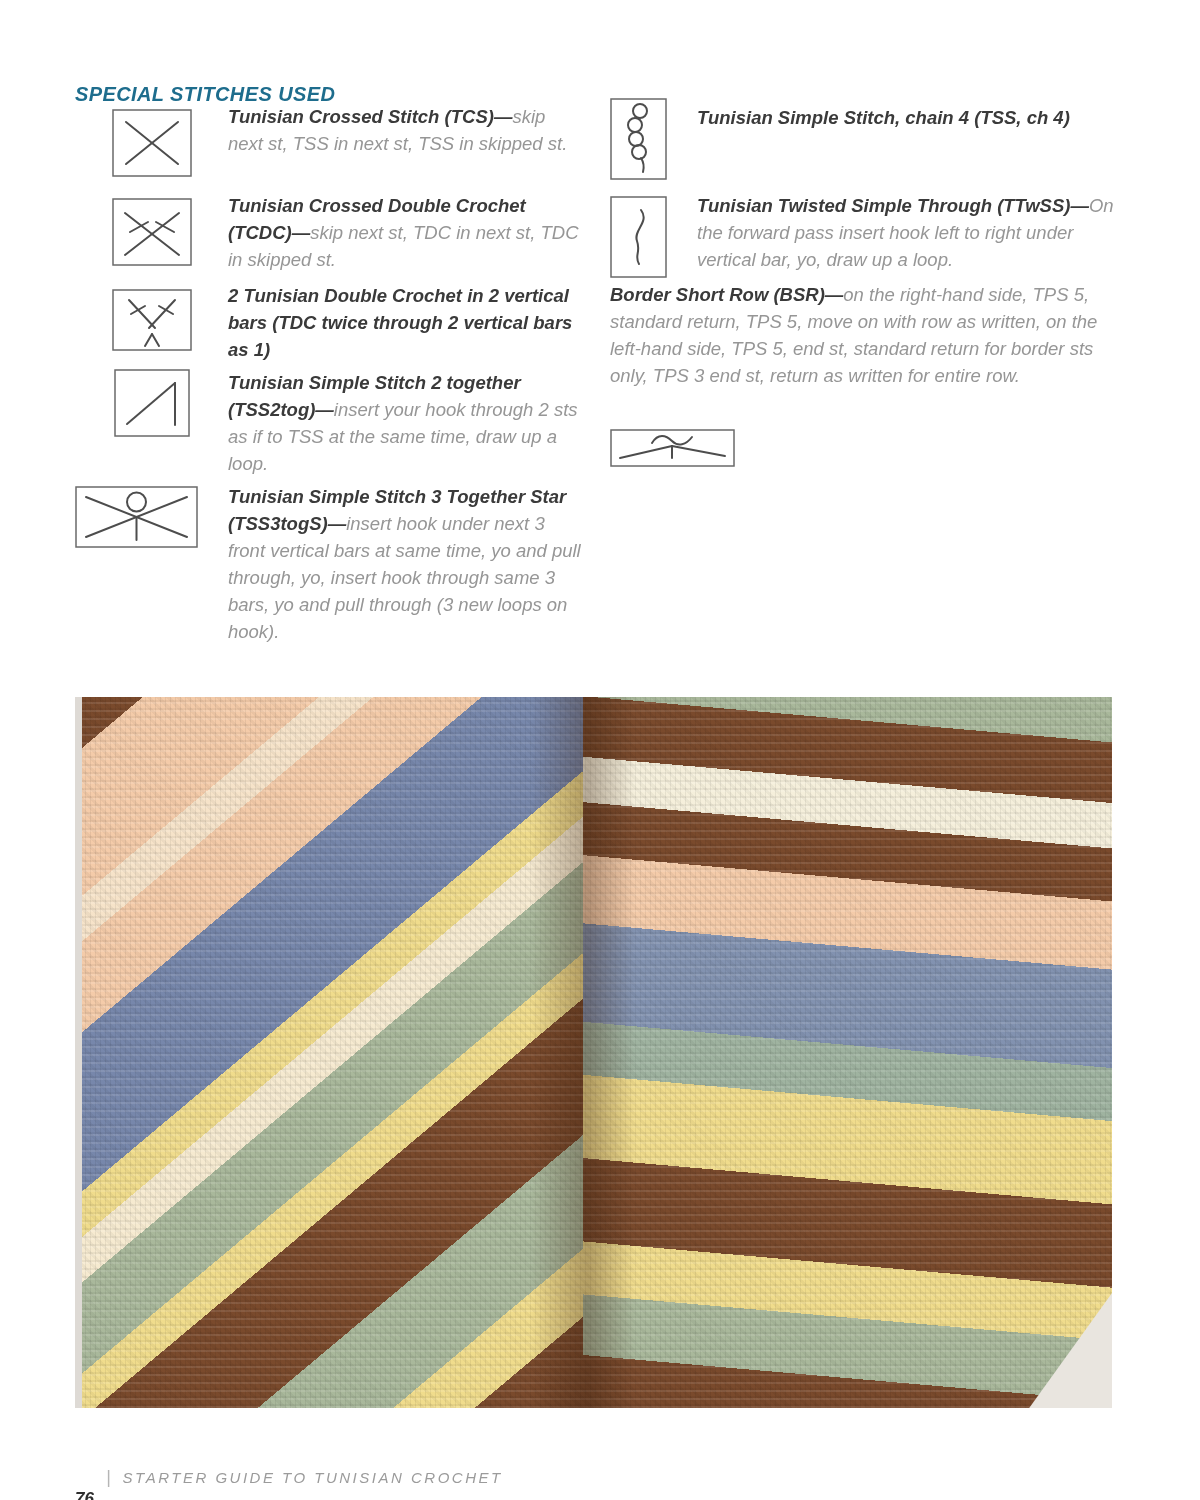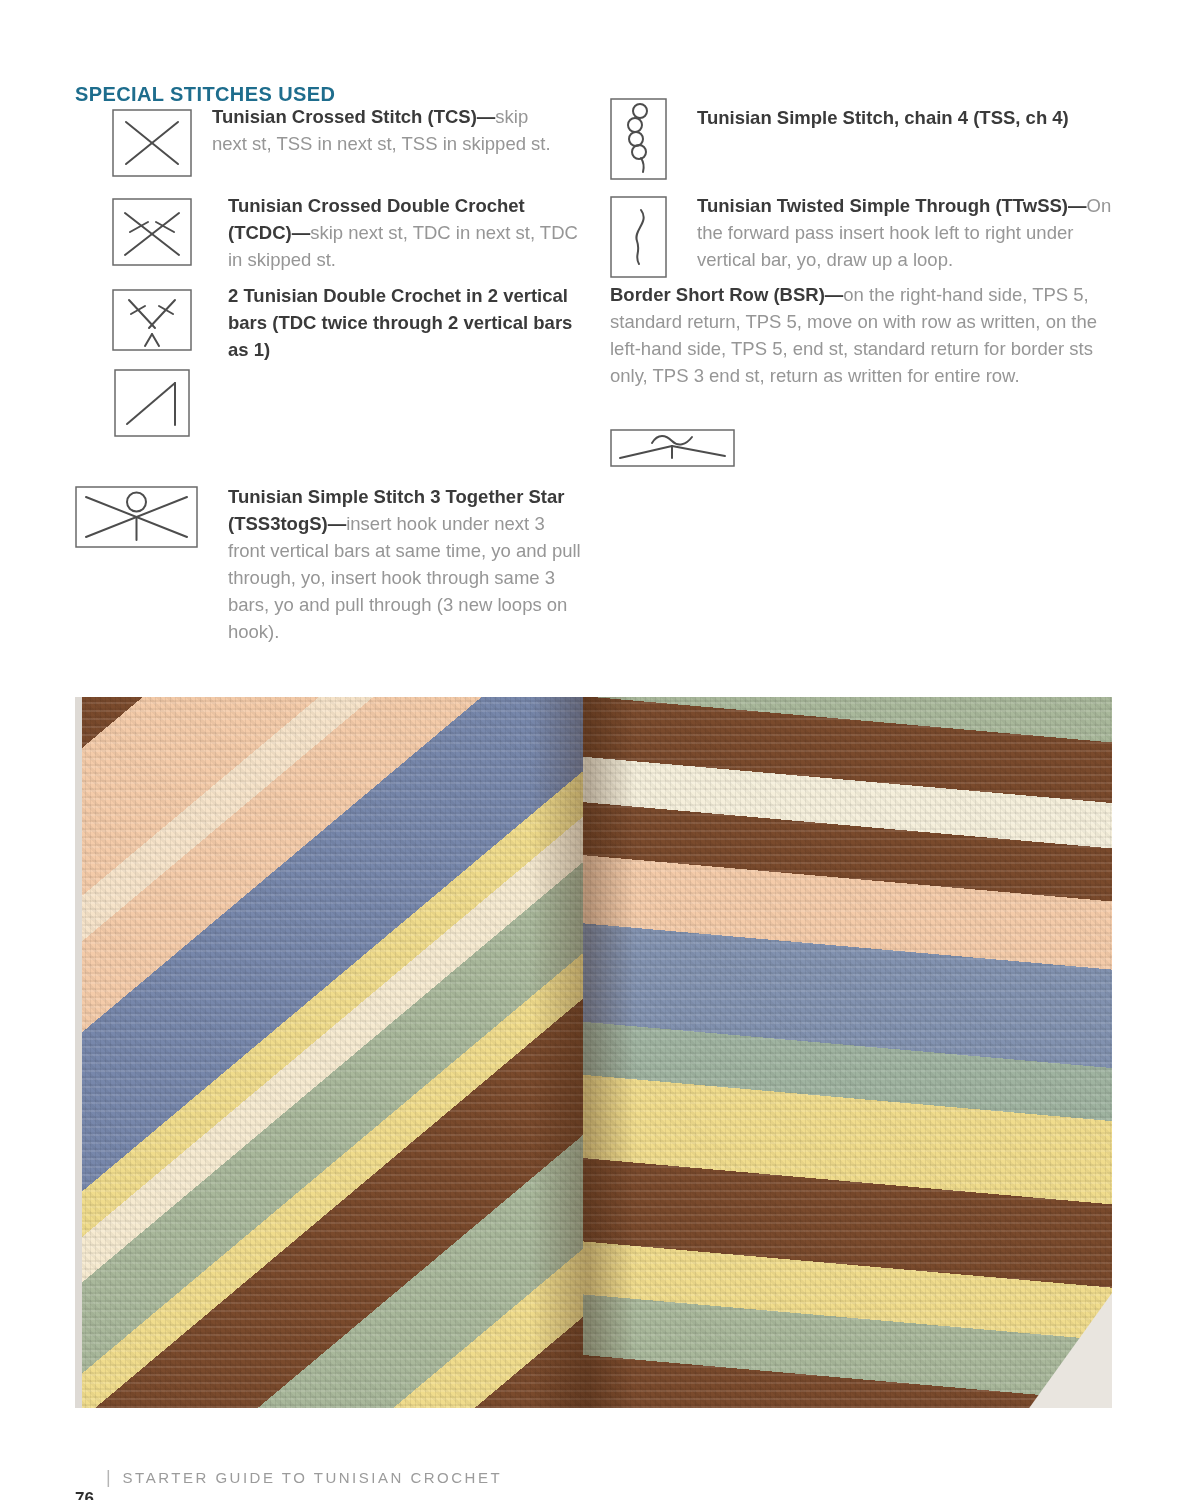--- a/index.html
+++ b/index.html
@@ -2,20 +2,21 @@
 <html><head>
 <meta charset="utf-8">
 <style>
   html,body{margin:0;padding:0;background:#ffffff;}
   .page{
     position:relative;
     width:1200px;height:1500px;
     background:#ffffff;
     font-family:"Liberation Sans", sans-serif;
     overflow:hidden;
+    font-style:italic;
   }
   .section-title{
     position:absolute;left:75px;top:70px;
     font-size:20px;font-weight:700;letter-spacing:0.4px;
     color:#1e6d8d;
   }
   .sym{position:absolute;}
   .sym svg{display:block;}
   .txt{
     position:absolute;margin:0;
@@ -108,21 +109,21 @@
 
   <h1 class="section-title">SPECIAL STITCHES USED</h1>
 
   <div class="sym" style="left:112px;top:109px">
     <svg width="80" height="68" viewBox="0 0 80 68">
       <rect class="stitch-box" x="1" y="1" width="78" height="66"></rect>
       <line class="stitch-svg" x1="14" y1="13" x2="66" y2="55"></line>
       <line class="stitch-svg" x1="66" y1="13" x2="14" y2="55"></line>
     </svg>
   </div>
-  <p class="txt" style="left:212px;top:103px;width:356px"><b>Tunisian Crossed Stitch (TCS)—</b><span>skip next st, TSS in next st, TSS in skipped st.</span></p>
+  <p class="txt" style="left:228px;top:103px;width:356px"><b>Tunisian Crossed Stitch (TCS)—</b><span>skip next st, TSS in next st, TSS in skipped st.</span></p>
 
   <div class="sym" style="left:112px;top:198px">
     <svg width="80" height="68" viewBox="0 0 80 68">
       <rect class="stitch-box" x="1" y="1" width="78" height="66"></rect>
       <line class="stitch-svg" x1="13" y1="15" x2="67" y2="57"></line>
       <line class="stitch-svg" x1="67" y1="15" x2="13" y2="57"></line>
       <line class="stitch-svg" x1="18" y1="34" x2="36" y2="24"></line>
       <line class="stitch-svg" x1="44" y1="24" x2="62" y2="34"></line>
     </svg>
   </div>
@@ -141,20 +142,21 @@
   </div>
   <p class="txt" style="left:228px;top:282px;width:356px"><b>2 Tunisian Double Crochet in 2 vertical bars (TDC twice through 2 vertical bars as 1)</b><span></span></p>
 
   <div class="sym" style="left:114px;top:369px">
     <svg width="76" height="68" viewBox="0 0 76 68">
       <rect class="stitch-box" x="1" y="1" width="74" height="66"></rect>
       <line class="stitch-svg" x1="13" y1="55" x2="61" y2="14"></line>
       <line class="stitch-svg" x1="61" y1="14" x2="61" y2="56"></line>
     </svg>
   </div>
+  <p class="txt" style="left:228px;top:369px;width:356px"><b>Tunisian Simple Stitch 2 together (TSS2tog)—</b><span>insert your hook through 2 sts as if to TSS at the same time, draw up a loop.</span></p>
 
   <div class="sym" style="left:75px;top:486px">
     <svg width="123" height="62" viewBox="0 0 123 62">
       <rect class="stitch-box" x="1" y="1" width="121" height="60"></rect>
       <line class="stitch-svg" x1="11" y1="11" x2="112" y2="51"></line>
       <line class="stitch-svg" x1="112" y1="11" x2="11" y2="51"></line>
       <line class="stitch-svg" x1="61.5" y1="31" x2="61.5" y2="54"></line>
       <circle class="stitch-svg" cx="61.5" cy="16" r="9.5" fill="#ffffff"></circle>
     </svg>
   </div>

